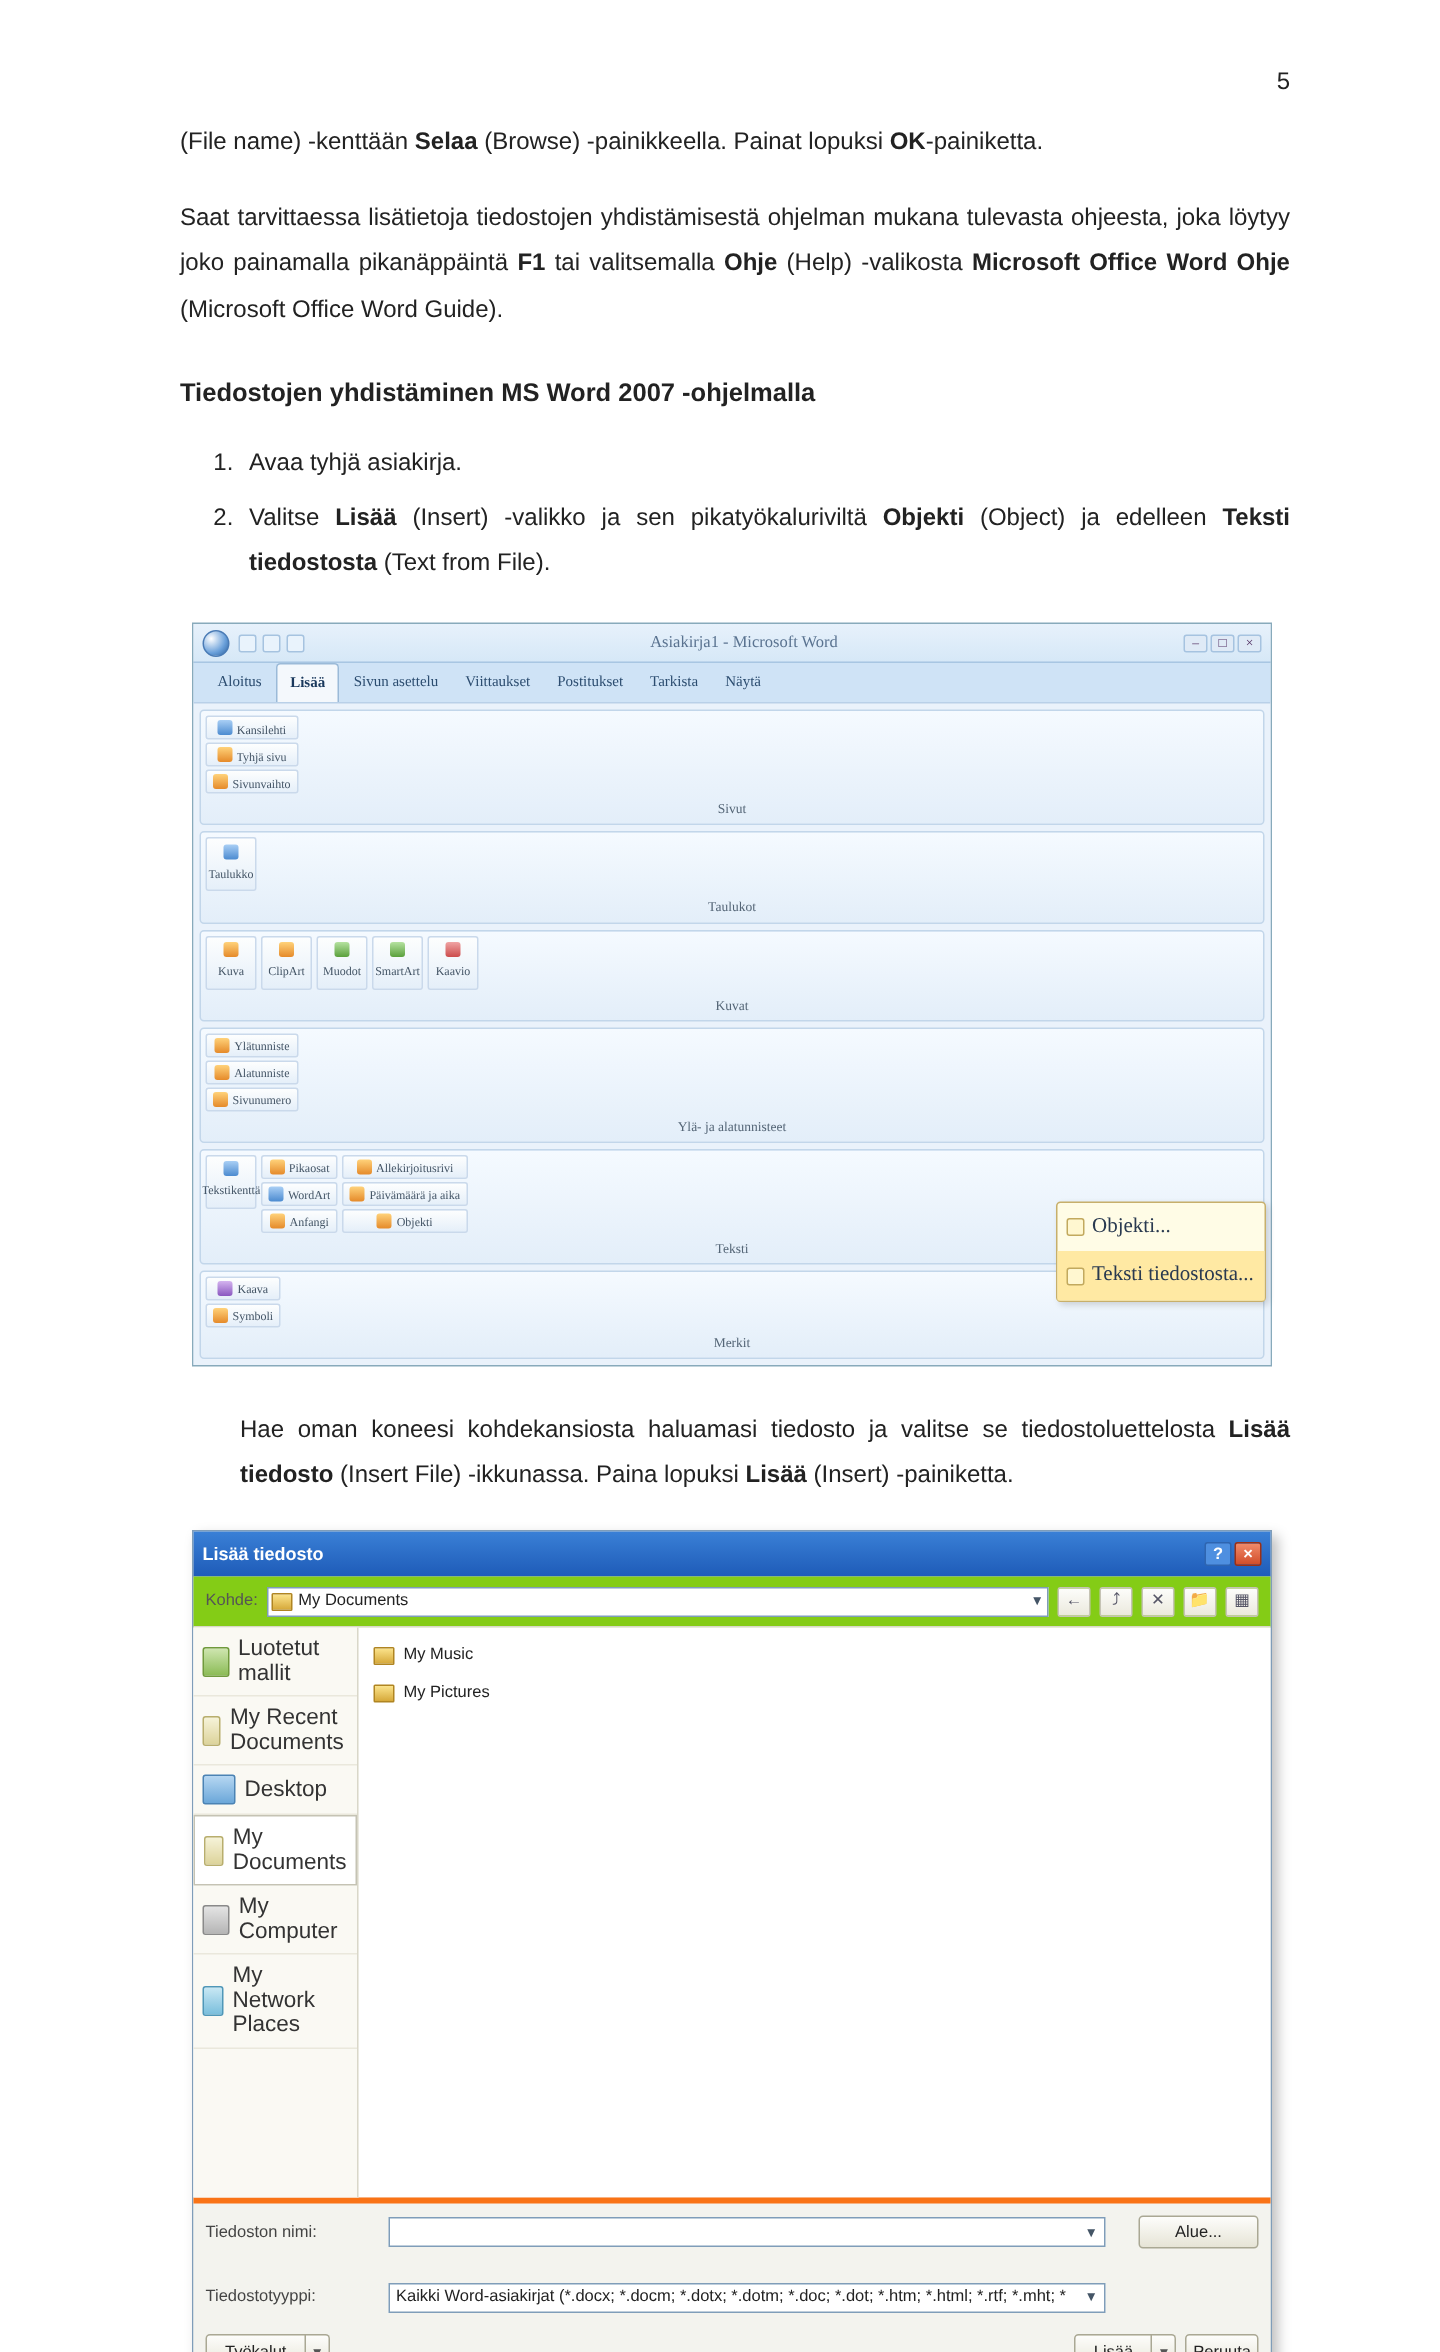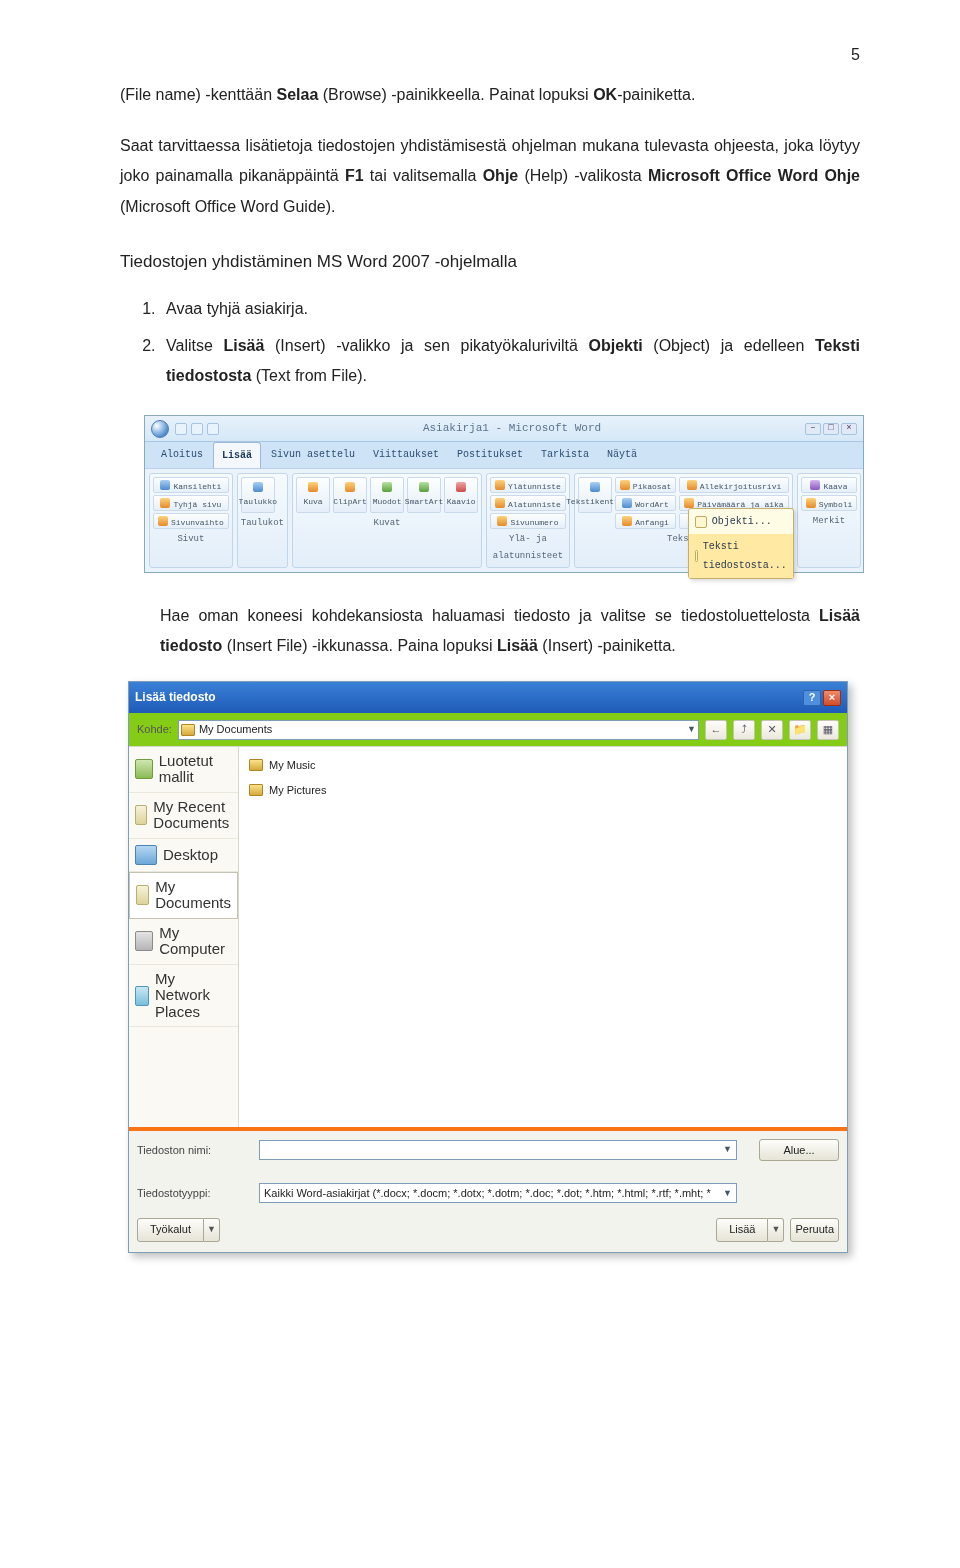--- a/index.html
+++ b/index.html
@@ -9,31 +9,31 @@
     font-size: 16px;
     color: #222;
     width: 960px;
     margin: 0 auto;
     padding: 40px 100px 40px 120px;
     line-height: 1.9;
   }
   .page-number { text-align: right; font-size: 16px; margin-bottom: 10px; }
   p { text-align: justify; margin-bottom: 20px; }
   .bold { font-weight: bold; }
-  h3.section-heading { font-weight: normal; font-size: 17px; margin: 24px 0 16px; }
+  h3.section-heading { font-weight: bold; font-size: 17px; margin: 24px 0 16px; }
   ol.steps { list-style: decimal; padding-left: 40px; margin-bottom: 24px; }
   ol.steps li { text-align: justify; padding-left: 6px; margin-bottom: 6px; }
 
   
   .ribbon-shot {
     width: 720px;
-    margin: 18px 0 28px 24px;
+    margin: 18px 0 28px 8px;
     border: 1px solid #8ab;
     background: linear-gradient(#cfe3f6,#b9d4ef);
-    font-family: Liberation Mono, monospace;
+    font-family: Liberation Serif, serif;
     font-size: 10px;
     color: #2a3a50;
   }
   .rb-title {
     background: linear-gradient(#e7f1fb,#d6e8f7);
     padding: 2px 6px;
     display: flex; align-items: center; gap: 6px;
     border-bottom: 1px solid #a8c6e2;
   }
   .rb-title .orb {
@@ -42,40 +42,40 @@
     border: 1px solid #4a7bb5;
   }
   .rb-title .qat { display:flex; gap:4px; }
   .rb-title .qat .qi { width:12px;height:12px;background:#e9f3fc;border:1px solid #a6c3e0;border-radius:2px; }
   .rb-title .doc { flex:1; text-align:center; color:#5a7390; font-size:11px; }
   .rb-title .winbtns { display:flex; gap:2px; }
   .rb-title .winbtns span{ width:16px;height:12px;background:#dfeaf6;border:1px solid #a6c3e0;border-radius:2px;display:flex;align-items:center;justify-content:center;font-size:9px;color:#536; }
   .rb-tabs { display:flex; gap:2px; padding:0 8px; background:#cfe3f6; font-size:10px; }
   .rb-tabs .tab { padding:3px 8px; color:#2c4d70; }
   .rb-tabs .tab.active { background:#f4f8fc; border:1px solid #9bbad8; border-bottom:none; border-radius:3px 3px 0 0; font-weight:bold; color:#19385c; }
-  .rb-body { background:#eaf2fb; padding:4px; display:flex; gap:4px; border-top:1px solid #b9d0e8; }
+  .rb-body { background:#eaf2fb; padding:4px; display:flex; gap:4px; border-top:1px solid #b9d0e8;flex-direction:column; }
   .rb-group { border:1px solid #c2d6ea; border-radius:3px; background:linear-gradient(#f5faff,#e3eef9); padding:3px 3px 1px; display:flex; flex-direction:column; }
   .rb-group .items { display:flex; gap:3px; }
   .rb-btn { width:34px; height:36px; background:linear-gradient(#fdfefe,#e5eff9); border:1px solid #cad9eb; border-radius:2px; display:flex;flex-direction:column;align-items:center;justify-content:center; }
   .rb-btn.small { width:auto; height:16px; padding:0 4px; flex-direction:row; gap:3px; font-size:9px; }
   .rb-btn .dot { width:10px;height:10px;border-radius:2px;background:linear-gradient(#ffd27a,#e58a2a); }
   .rb-btn .blue { background:linear-gradient(#a9cff5,#4c8bd0); }
   .rb-btn .green { background:linear-gradient(#b5e2a0,#5aa03c); }
   .rb-btn .purple { background:linear-gradient(#d4b4ef,#8a57c0); }
   .rb-btn .red { background:linear-gradient(#f0a4a4,#cc4c4c); }
   .rb-btn .txt { font-size:8px; color:#456; margin-top:2px; white-space:nowrap; overflow:hidden; }
   .rb-group .label { text-align:center; font-size:9px; color:#567; padding-top:2px; }
   .rb-stack { display:flex; flex-direction:column; gap:2px; }
   .dropdown-open {
     position:relative;
   }
   .menu-pop {
     position:absolute; right:-2px; top:34px;
     background:#fffce6; border:1px solid #c7af6b; border-radius:3px;
-    width:106px; font-size:10px; box-shadow:2px 2px 4px rgba(0,0,0,.15);
+    width:140px; font-size:14px; box-shadow:2px 2px 4px rgba(0,0,0,.15);
   }
   .menu-pop .mi { padding:3px 6px; display:flex; align-items:center; gap:5px; }
   .menu-pop .mi .ic { width:12px;height:12px;border:1px solid #c2a95e;background:#fff7d0;border-radius:2px; }
   .menu-pop .mi.hl { background:#ffe9a3; }
 
   
   .dialog-shot {
     width: 720px;
     margin: 18px 0 0 8px;
     border:1px solid #7f9db9;

